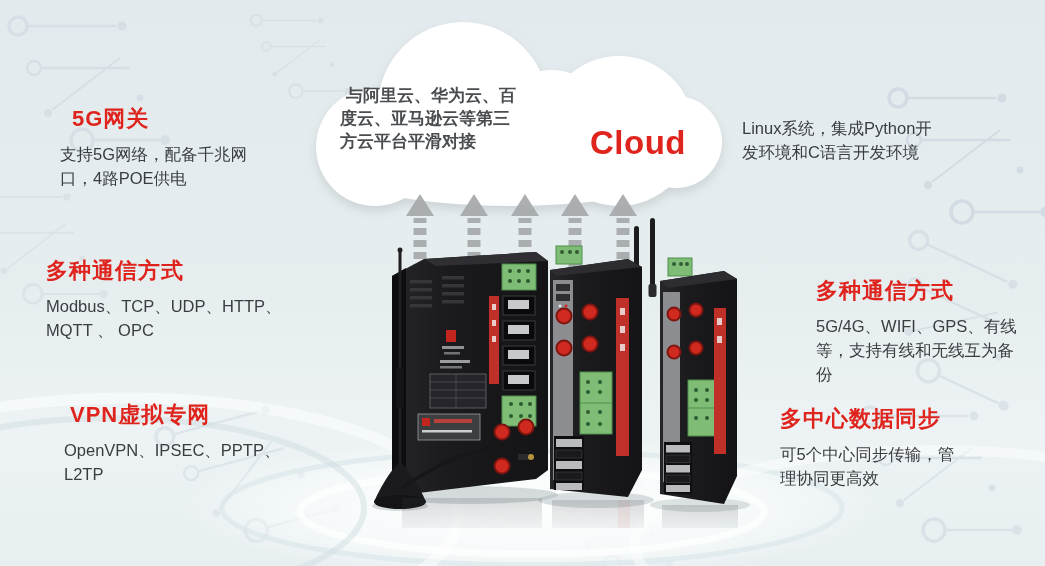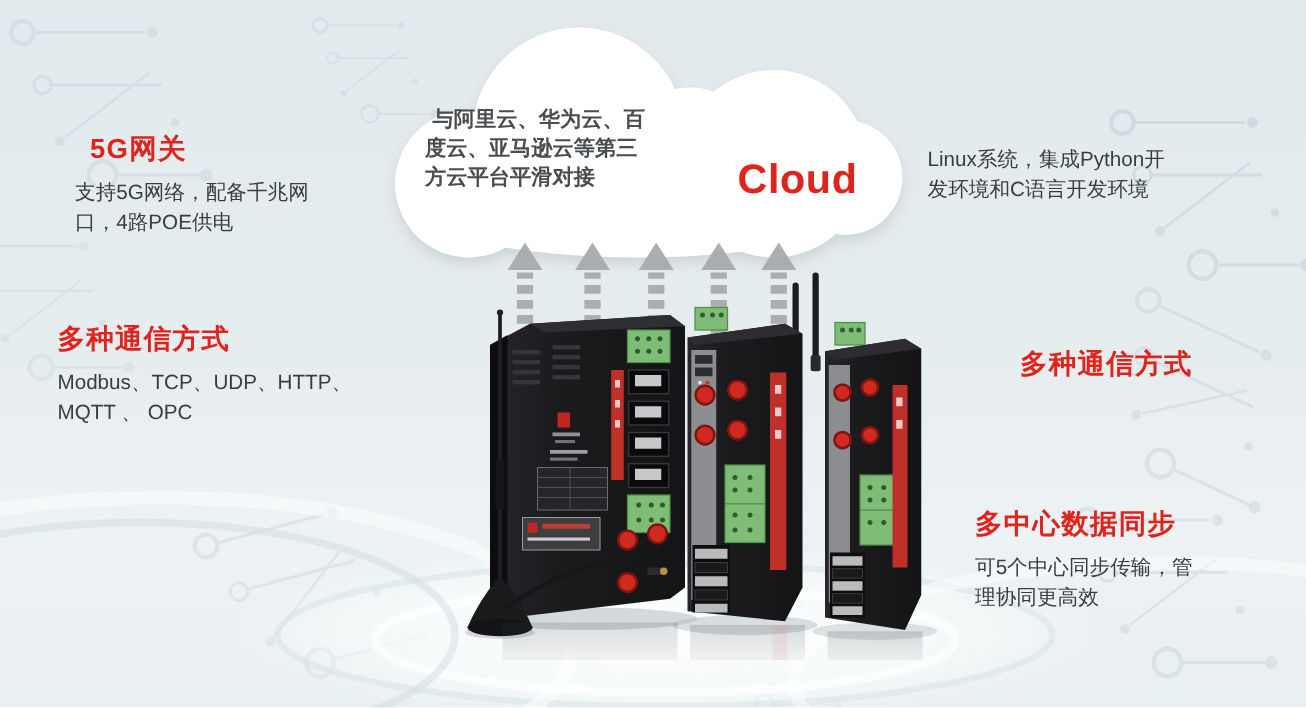--- a/index.html
+++ b/index.html
@@ -334,20 +334,28 @@
     <p>Linux系统，集成Python开
 发环境和C语言开发环境</p>
   </div>
   <div class="feat f-protocols">
     <h2>多种通信方式</h2>
     <p>Modbus、TCP、UDP、HTTP、
 MQTT 、 OPC</p>
   </div>
   <div class="feat f-comm">
     <h2>多种通信方式</h2>
+    <p>5G/4G、WIFI、GPS、有线
+等，支持有线和无线互为备
+份</p>
+  </div>
+  <div class="feat f-vpn">
+    <h2>VPN虚拟专网</h2>
+    <p>OpenVPN、IPSEC、PPTP、
+L2TP</p>
   </div>
   <div class="feat f-sync">
     <h2>多中心数据同步</h2>
     <p>可5个中心同步传输，管
 理协同更高效</p>
   </div>
 
 </div>
 
 </body></html>

